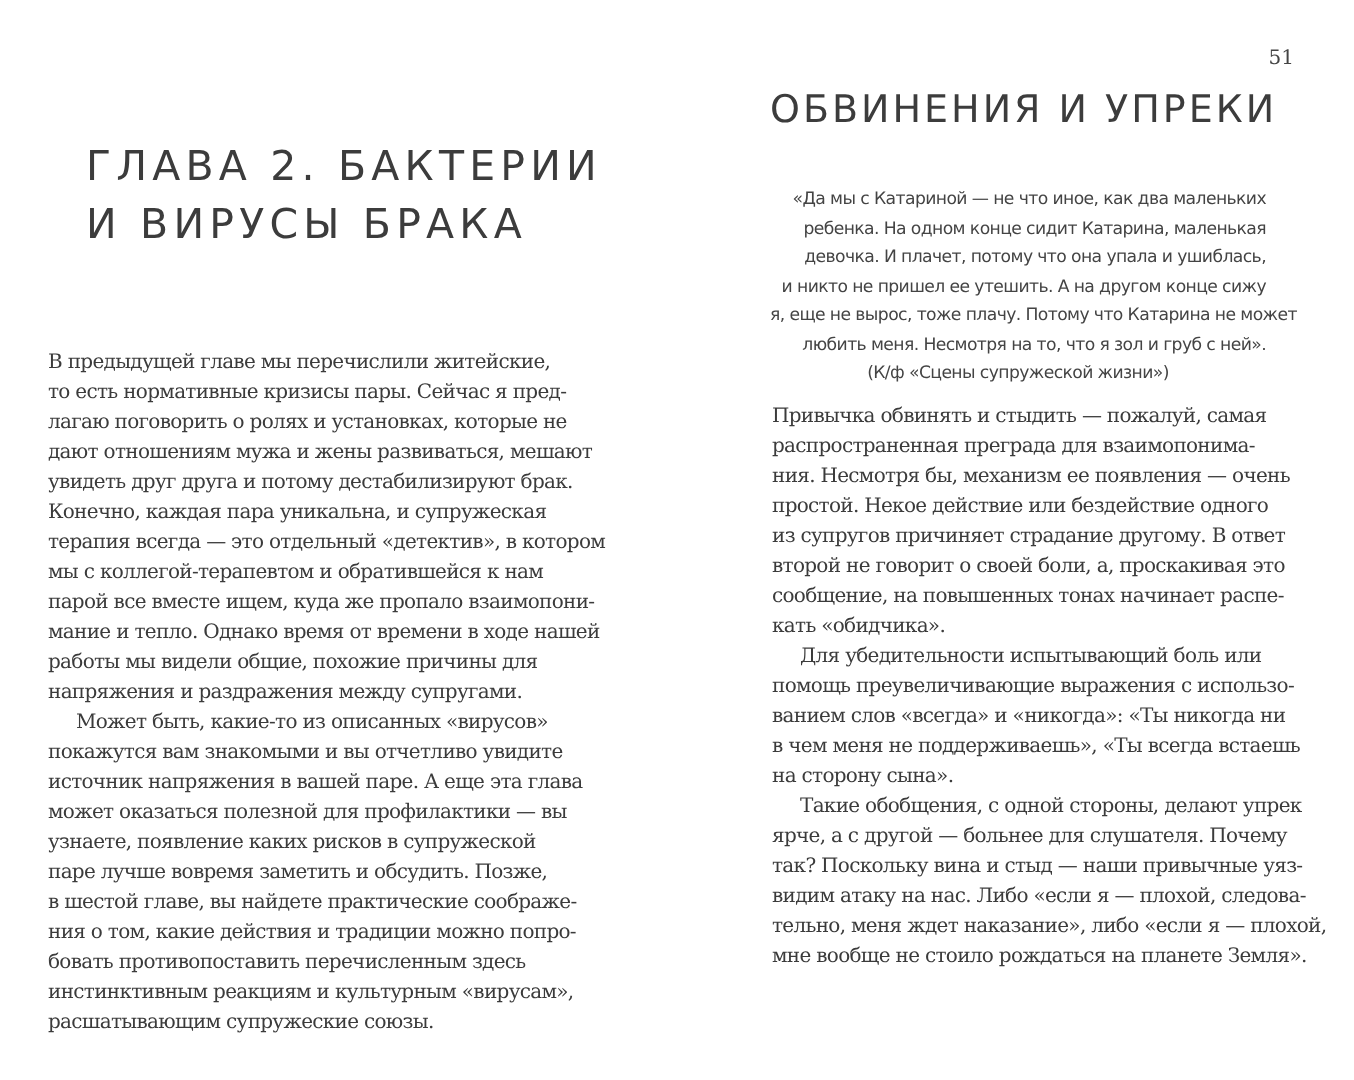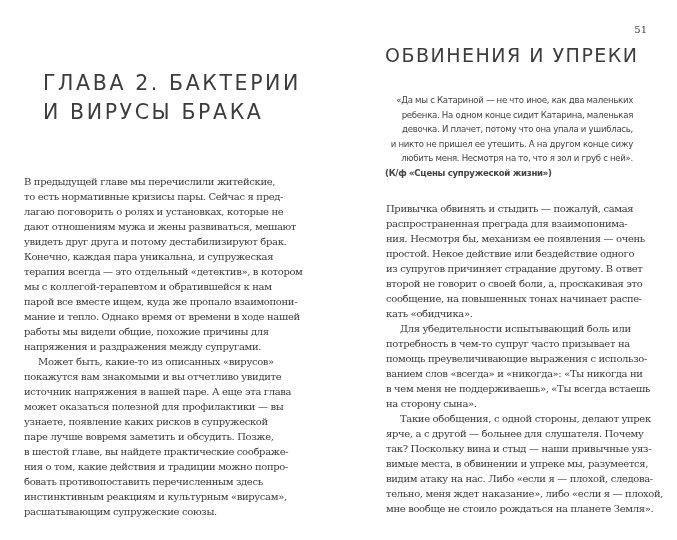--- a/index.html
+++ b/index.html
@@ -79,23 +79,22 @@
       width: 248px;
       font-family: "DejaVu Sans", sans-serif;
       font-size: 8.6px;
       line-height: 14.5px;
       color: #444;
       letter-spacing: -0.3px;
     }
     .epigraph .line { display: block; white-space: nowrap; text-align: right; }
     .epigraph .source {
       display: block;
-      text-align: left;
+      text-align: center;
       white-space: nowrap;
-      font-weight: bold;
     }
   </style>
 </head>
 <body>
 
 <div class="page page-left">
   <h1 class="chapter-title">
     <span>ГЛАВА 2. БАКТЕРИИ</span>
     <span>И ВИРУСЫ БРАКА</span>
   </h1>
@@ -134,46 +133,45 @@
 <div class="page page-right">
   <span class="page-number">51</span>
 
   <h2 class="section-title">ОБВИНЕНИЯ И УПРЕКИ</h2>
 
   <div class="epigraph">
     <span class="line">«Да мы с Катариной — не что иное, как два маленьких</span>
     <span class="line">ребенка. На одном конце сидит Катарина, маленькая</span>
     <span class="line">девочка. И плачет, потому что она упала и ушиблась,</span>
     <span class="line">и никто не пришел ее утешить. А на другом конце сижу</span>
+    <span class="line">я, еще не вырос, тоже плачу. Потому что Катарина не может</span>
     <span class="line">любить меня. Несмотря на то, что я зол и груб с ней».</span>
     <span class="source">(К/ф «Сцены супружеской жизни»)</span>
   </div>
 
   <div class="serif-body right-body">
     <div>
       <span class="line">Привычка обвинять и стыдить — пожалуй, самая</span>
       <span class="line">распространенная преграда для взаимопонима-</span>
       <span class="line">ния. Несмотря бы, механизм ее появления — очень</span>
       <span class="line">простой. Некое действие или бездействие одного</span>
       <span class="line">из супругов причиняет страдание другому. В ответ</span>
       <span class="line">второй не говорит о своей боли, а, проскакивая это</span>
       <span class="line">сообщение, на повышенных тонах начинает распе-</span>
       <span class="line">кать «обидчика».</span>
     </div>
     <div>
       <span class="line indent">Для убедительности испытывающий боль или</span>
-      <span class="line">потребность в чем-то супруг часто призывает на</span>
       <span class="line">помощь преувеличивающие выражения с использо-</span>
       <span class="line">ванием слов «всегда» и «никогда»: «Ты никогда ни</span>
       <span class="line">в чем меня не поддерживаешь», «Ты всегда встаешь</span>
       <span class="line">на сторону сына».</span>
     </div>
     <div>
       <span class="line indent">Такие обобщения, с одной стороны, делают упрек</span>
       <span class="line">ярче, а с другой — больнее для слушателя. Почему</span>
       <span class="line">так? Поскольку вина и стыд — наши привычные уяз-</span>
-      <span class="line">вимые места, в обвинении и упреке мы, разумеется,</span>
       <span class="line">видим атаку на нас. Либо «если я — плохой, следова-</span>
       <span class="line">тельно, меня ждет наказание», либо «если я — плохой,</span>
       <span class="line">мне вообще не стоило рождаться на планете Земля».</span>
     </div>
   </div>
 </div>
 
 </body></html>

